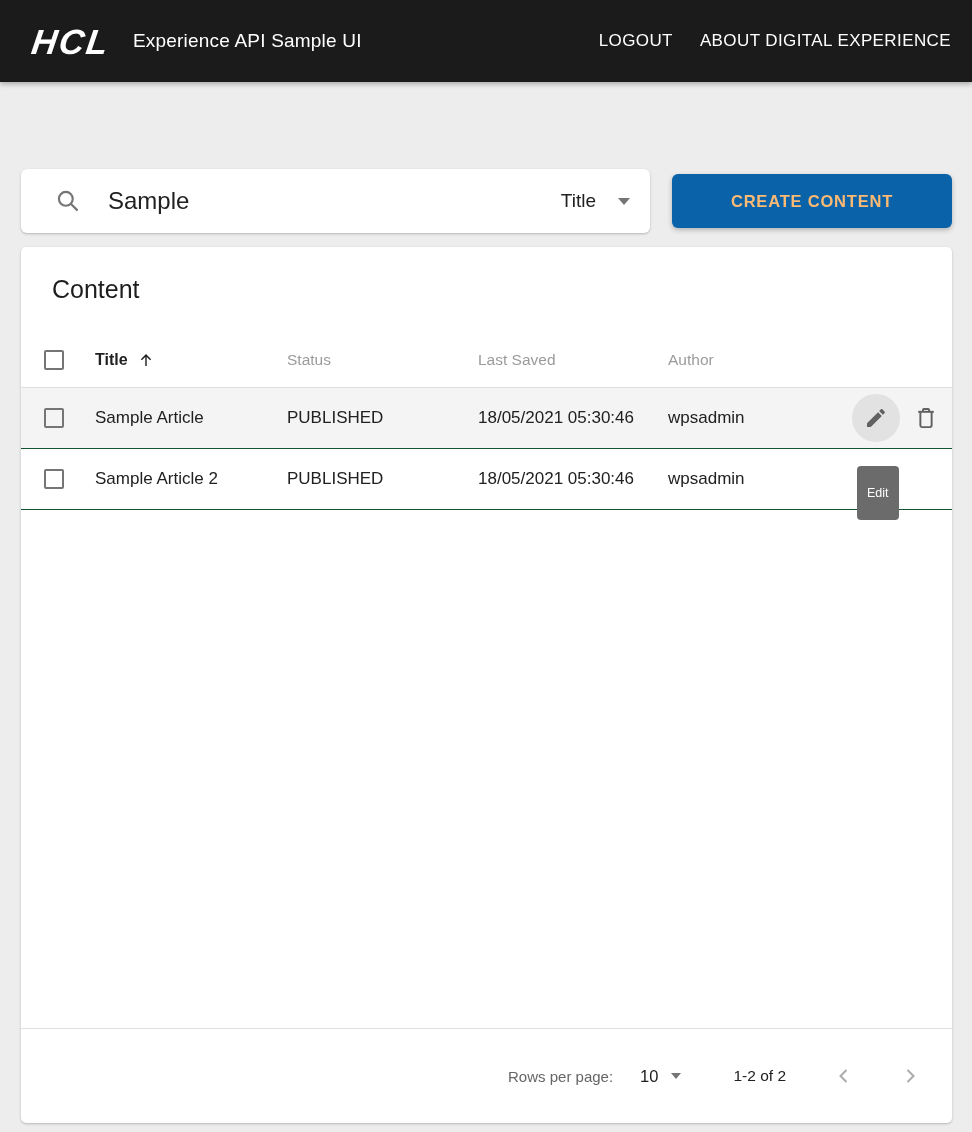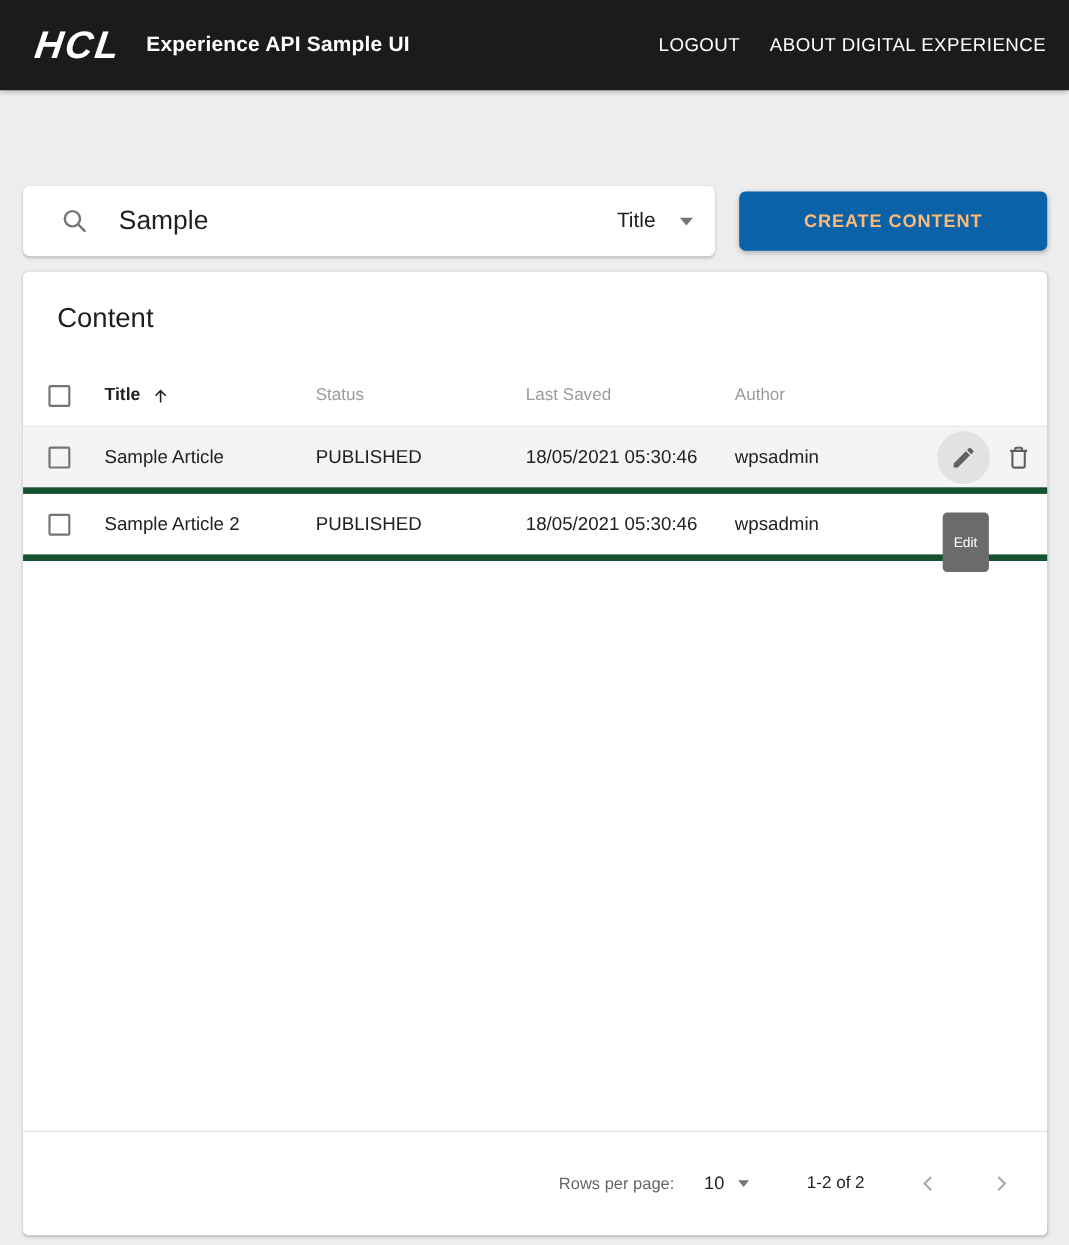--- a/index.html
+++ b/index.html
@@ -10,21 +10,21 @@
   
   .appbar {
     position:absolute; left:0; top:0; width:972px; height:82px;
     background:#1b1b1b; color:#fff; display:flex; align-items:center;
     padding:0 21px 0 32px; box-shadow:0 2px 5px rgba(0,0,0,.3);
   }
   .logo {
     font-weight:bold; font-style:italic; font-size:35px; letter-spacing:2px;
     transform:skewX(-8deg); color:#fff; line-height:1;
   }
-  .app-title { font-size:19px; margin-left:23px; font-weight:700; letter-spacing:.2px; }
+  .app-title { font-size:19px; margin-left:23px; font-weight:400; letter-spacing:.2px; }
   .appbar .spacer { flex:1; }
   .nav { display:flex; gap:27px; }
   .nav-link { font-size:17px; letter-spacing:.4px; color:#fff; cursor:pointer; white-space:nowrap; }
 
   
   .search-bar {
     position:absolute; left:21px; top:169px; width:629px; height:64px;
     background:#fff; border-radius:6px;
     box-shadow:0 1px 3px rgba(0,0,0,.14), 0 1px 2px rgba(0,0,0,.10);
     display:flex; align-items:center; padding:0 18px 0 34px;
@@ -56,21 +56,21 @@
     position:absolute; left:21px; top:247px; width:931px; height:876px;
     background:#fff; border-radius:5px;
     box-shadow:0 1px 3px rgba(0,0,0,.14), 0 1px 2px rgba(0,0,0,.10);
     display:flex; flex-direction:column;
   }
   .card-title-wrap { height:85px; display:flex; align-items:center; padding-left:31px; }
   .card-title { font-size:25px; color:#1e1e1e; font-weight:400; }
 
   .trow { display:flex; align-items:center; padding-left:23px; position:relative; }
   .thead { height:56px; border-bottom:1px solid #e0e0e0; }
-  .tbody-row { height:61px; border-bottom:6px solid #14532d; cursor:pointer; }
+  .tbody-row { height:61px; border-bottom:1px solid #14532d; cursor:pointer; }
   .row-hover { background:#f4f4f4; }
 
   .cell-cb { width:51px; display:flex; align-items:center; }
   .checkbox {
     width:20px; height:20px; border:2px solid #757575; border-radius:2px;
     background:transparent; cursor:pointer;
   }
   .cell-title { width:192px; display:flex; align-items:center; gap:10px; }
   .cell-status { width:191px; }
   .cell-saved { width:190px; }

